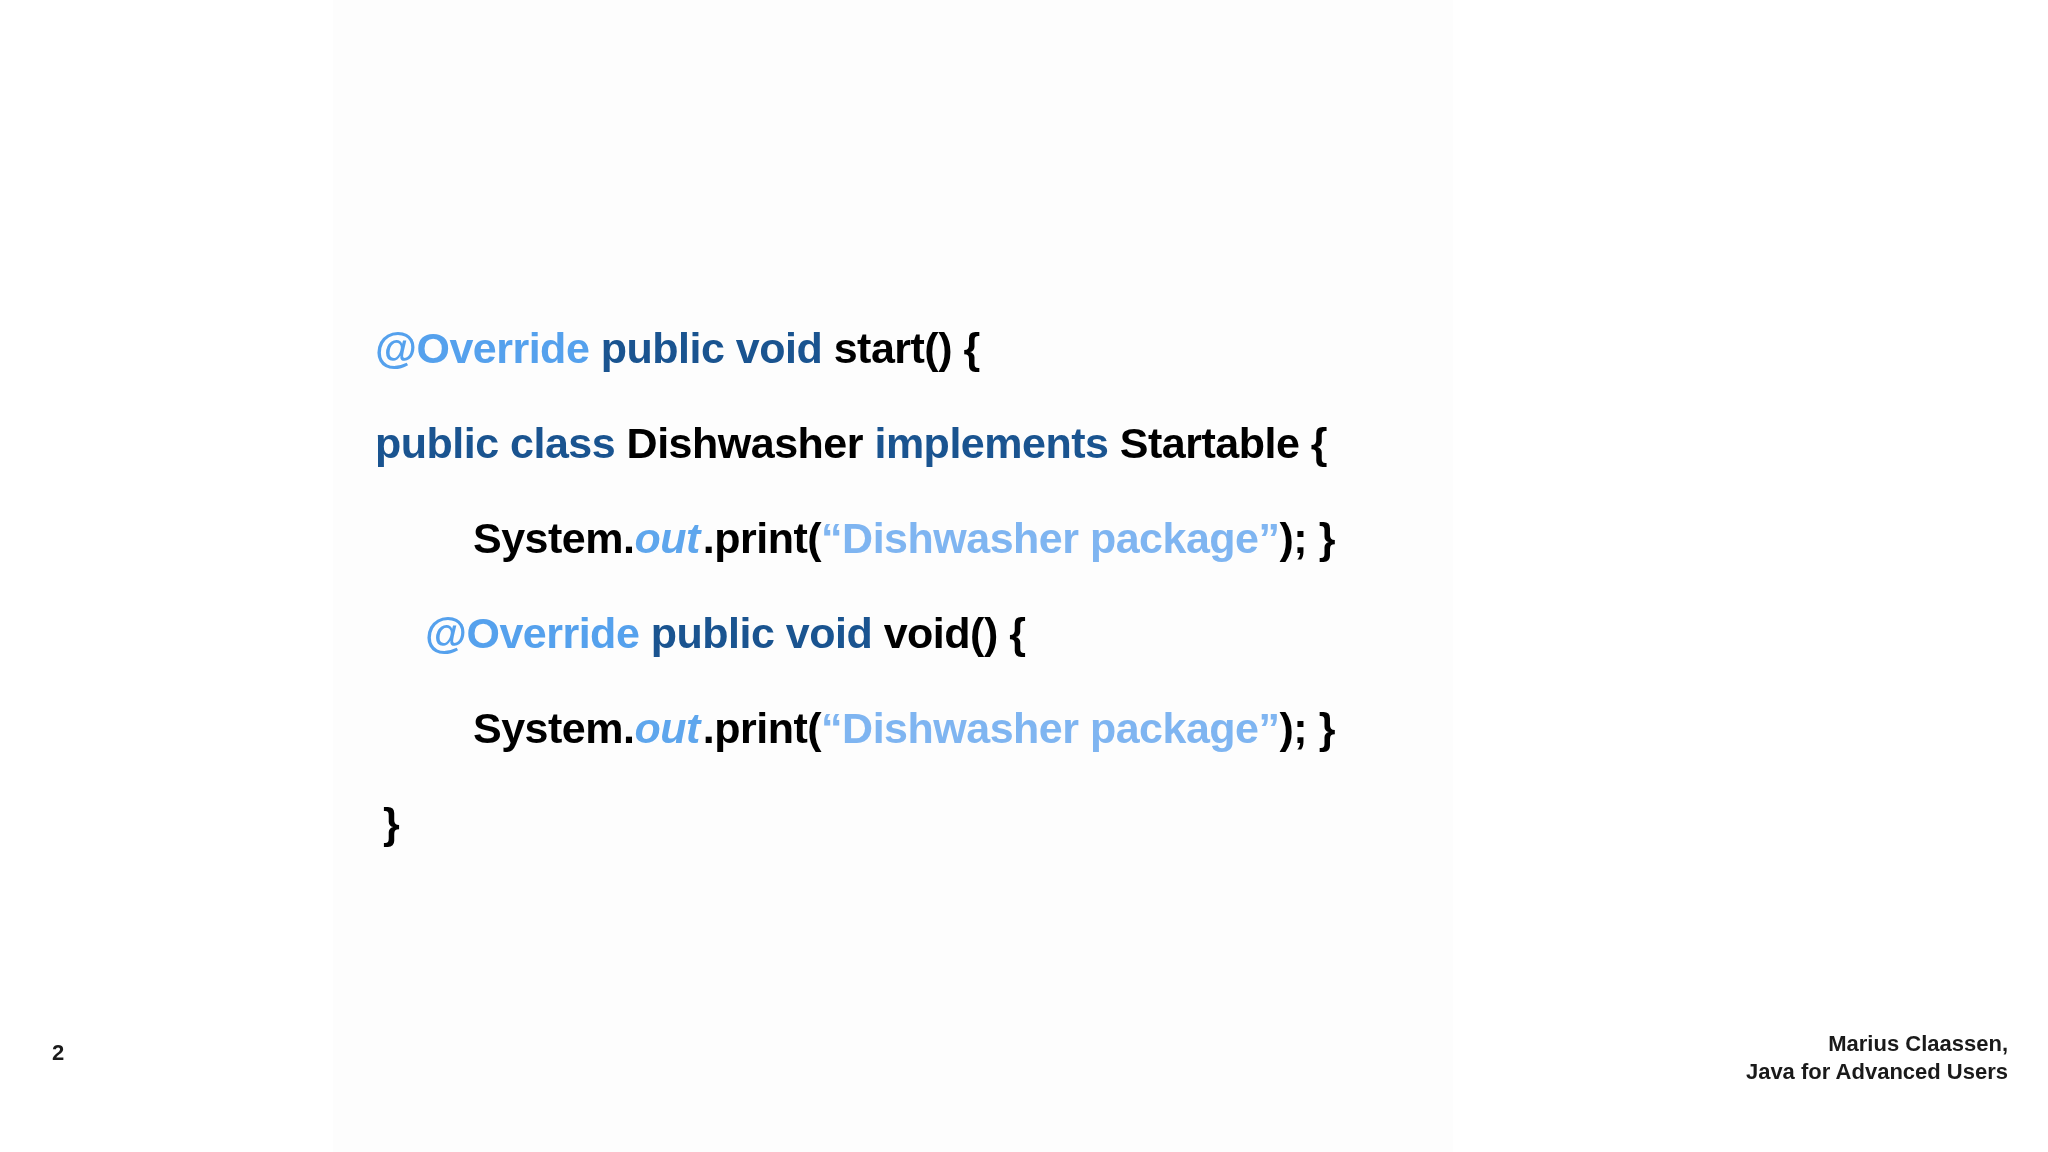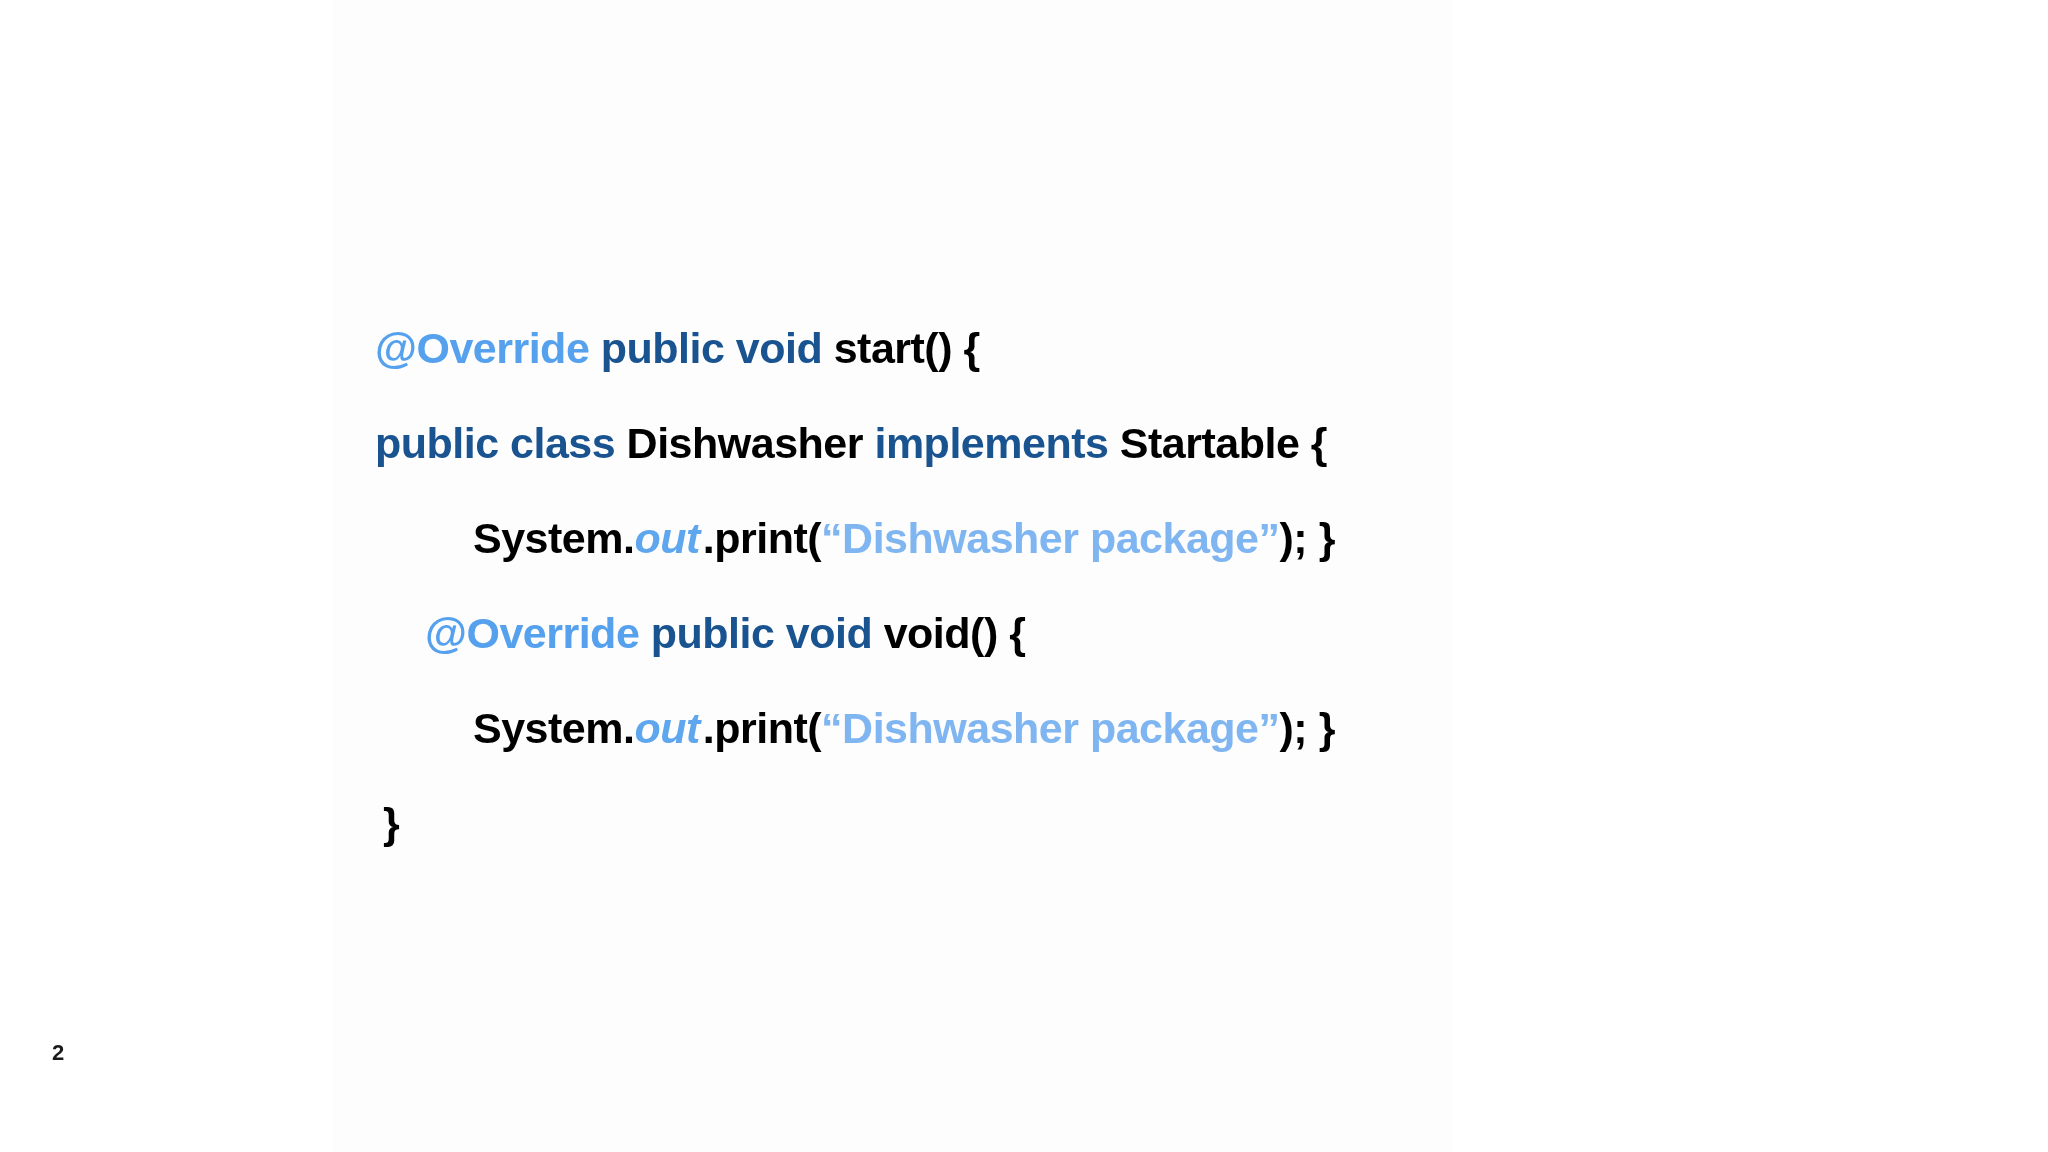--- a/index.html
+++ b/index.html
@@ -76,13 +76,17 @@
       <div class="code-line indent-1"><span class="tok-annotation">@Override</span><span class="tok-keyword"> public void</span><span class="tok-plain"> start() {</span></div>
       <div class="code-line indent-0"><span class="tok-keyword">public class</span><span class="tok-plain"> Dishwasher </span><span class="tok-keyword">implements</span><span class="tok-plain"> Startable {</span></div>
       <div class="code-line indent-2"><span class="tok-plain">System.</span><span class="tok-field">out</span><span class="tok-plain">.print(</span><span class="tok-string">“Dishwasher package”</span><span class="tok-plain">); }</span></div>
       <div class="code-line indent-1"><span class="tok-annotation">@Override</span><span class="tok-keyword"> public void</span><span class="tok-plain"> void() {</span></div>
       <div class="code-line indent-2"><span class="tok-plain">System.</span><span class="tok-field">out</span><span class="tok-plain">.print(</span><span class="tok-string">“Dishwasher package”</span><span class="tok-plain">); }</span></div>
       <div class="code-line indent-0"><span class="tok-plain">}</span></div>
     </div>
 
   <div class="page-number">2</div>
 
+  <div class="credit">
+    <div>Marius Claassen,</div>
+    <div>Java for Advanced Users</div>
+  </div>
 </div>
 
 </body></html>

